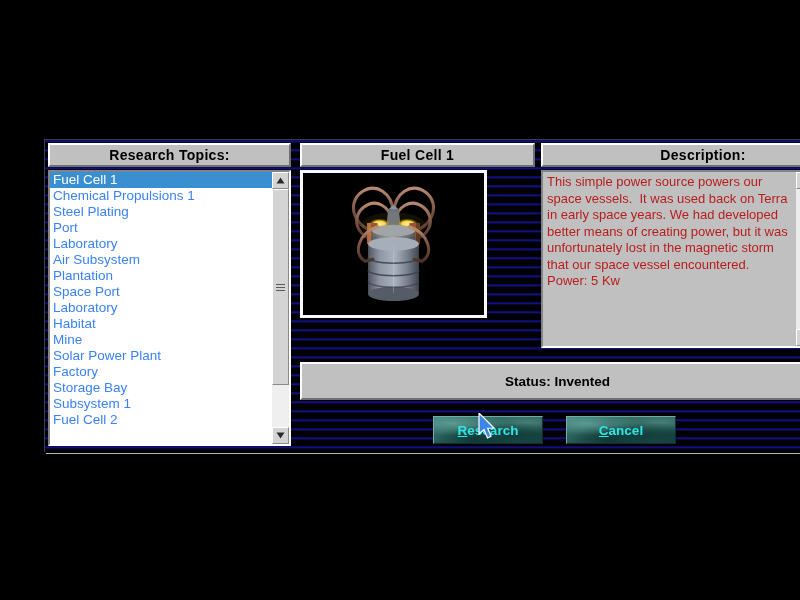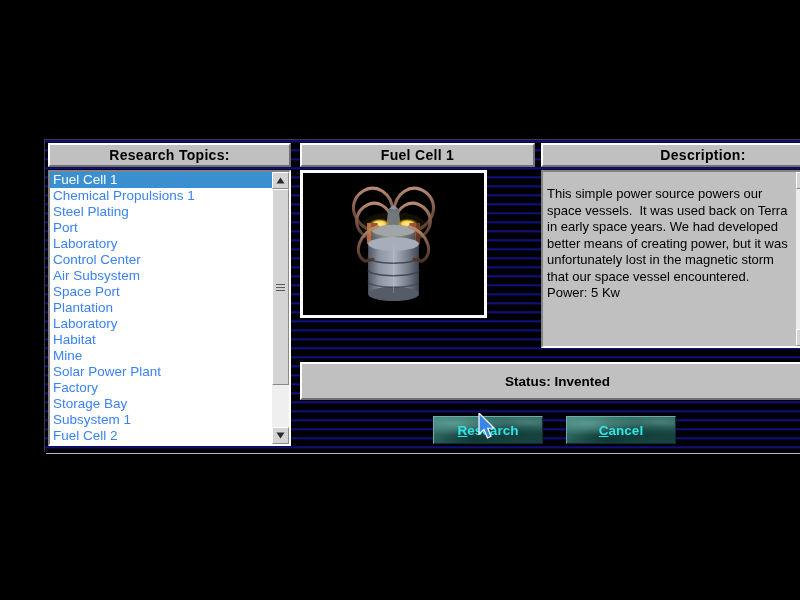--- a/index.html
+++ b/index.html
@@ -186,24 +186,24 @@
     border-top: 2px solid #848484;
     border-left: 2px solid #848484;
     border-right: 2px solid #ffffff;
     border-bottom: 2px solid #ffffff;
     box-sizing: border-box;
     display: flex;
     overflow: hidden;
   }
   #desc-text {
     flex: 1 1 auto;
-    padding: 14px 4px 0 4px;
+    padding: 2px 4px 0 4px;
     font-size: 13px;
     line-height: 16.5px;
-    color: #000000;
+    color: #b91c1c;
     overflow: hidden;
     white-space: pre-wrap;
     border-radius: 7px;
   }
   #desc-box .scrollbar { background: #e2e2e2; }
   #desc-box .sb-track { background: #ececec; }
 
   
   #status-bar {
     position: absolute;
@@ -277,24 +277,23 @@
 
   <div class="header-bar" id="desc-header">Description:</div>
 
   <div id="topics-listbox">
     <ul id="topics-items">
         <li class="topic-item selected">Fuel Cell 1</li>
         <li class="topic-item">Chemical Propulsions 1</li>
         <li class="topic-item">Steel Plating</li>
         <li class="topic-item">Port</li>
         <li class="topic-item">Laboratory</li>
-        <li class="topic-item">Control Center</li>
         <li class="topic-item">Air Subsystem</li>
+        <li class="topic-item">Plantation</li>
         <li class="topic-item">Space Port</li>
-        <li class="topic-item">Plantation</li>
         <li class="topic-item">Laboratory</li>
         <li class="topic-item">Habitat</li>
         <li class="topic-item">Mine</li>
         <li class="topic-item">Solar Power Plant</li>
         <li class="topic-item">Factory</li>
         <li class="topic-item">Storage Bay</li>
         <li class="topic-item">Subsystem 1</li>
         <li class="topic-item">Fuel Cell 2</li>
       </ul>
     <div class="scrollbar">

